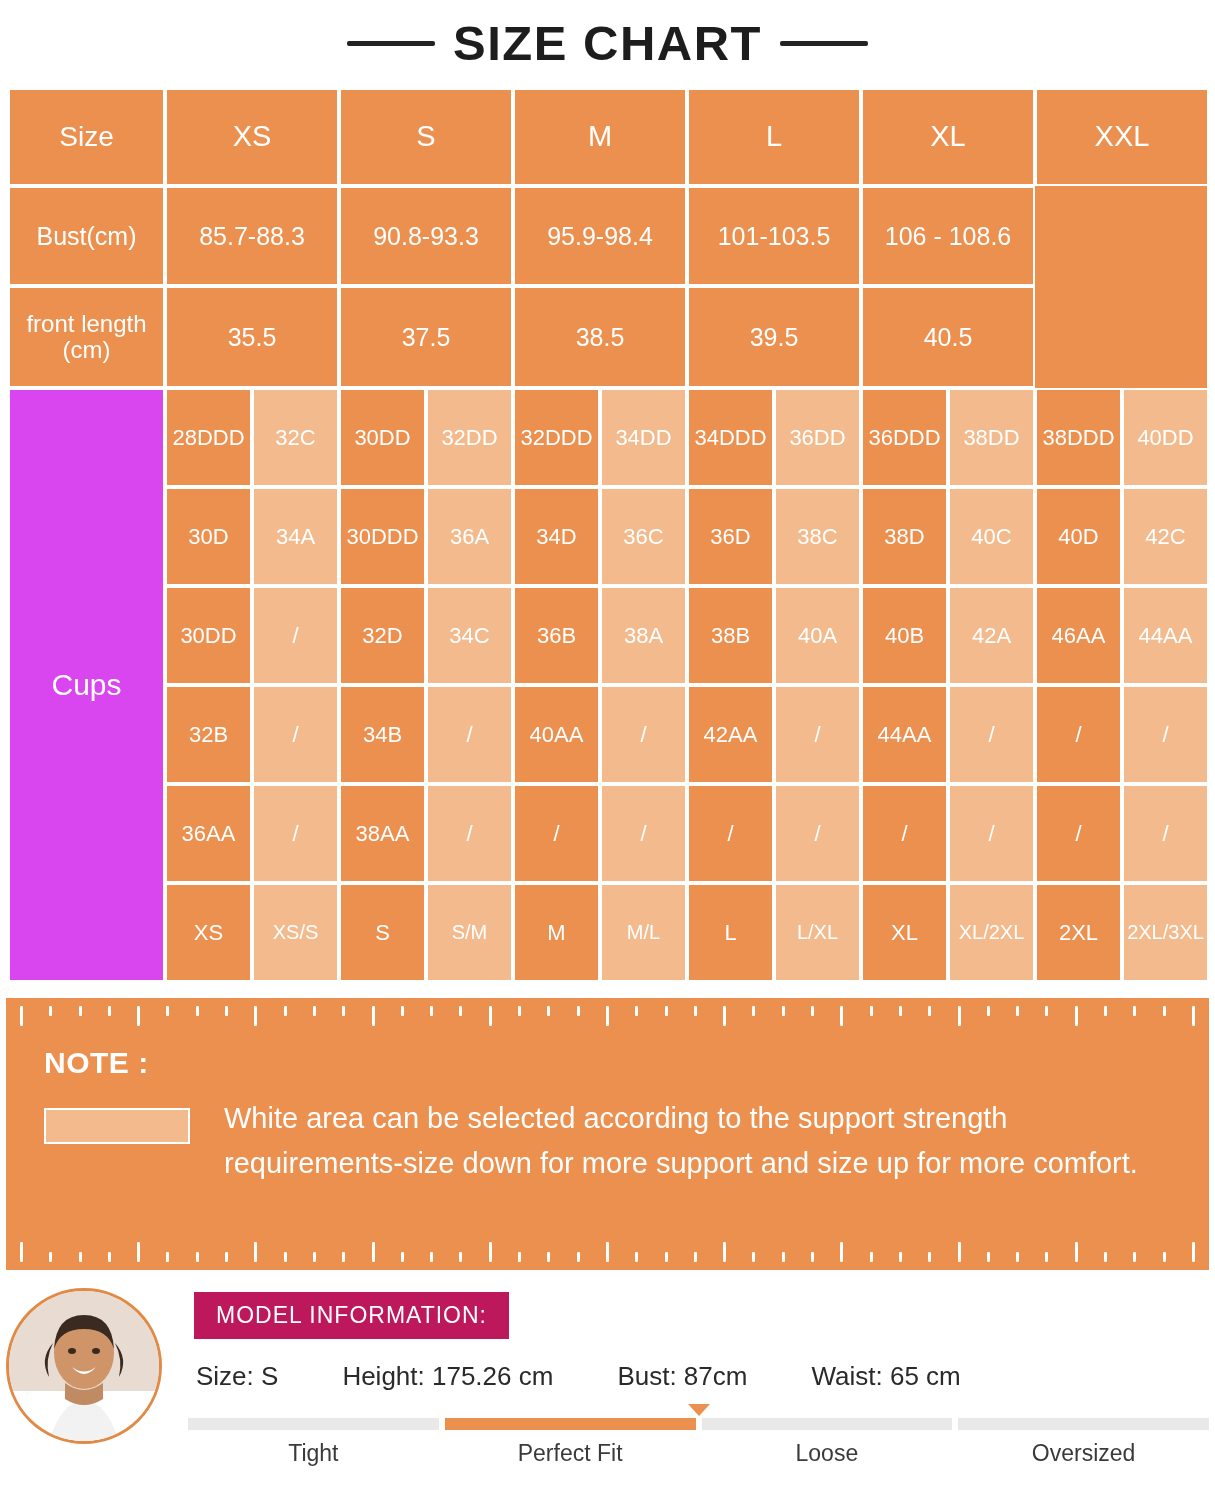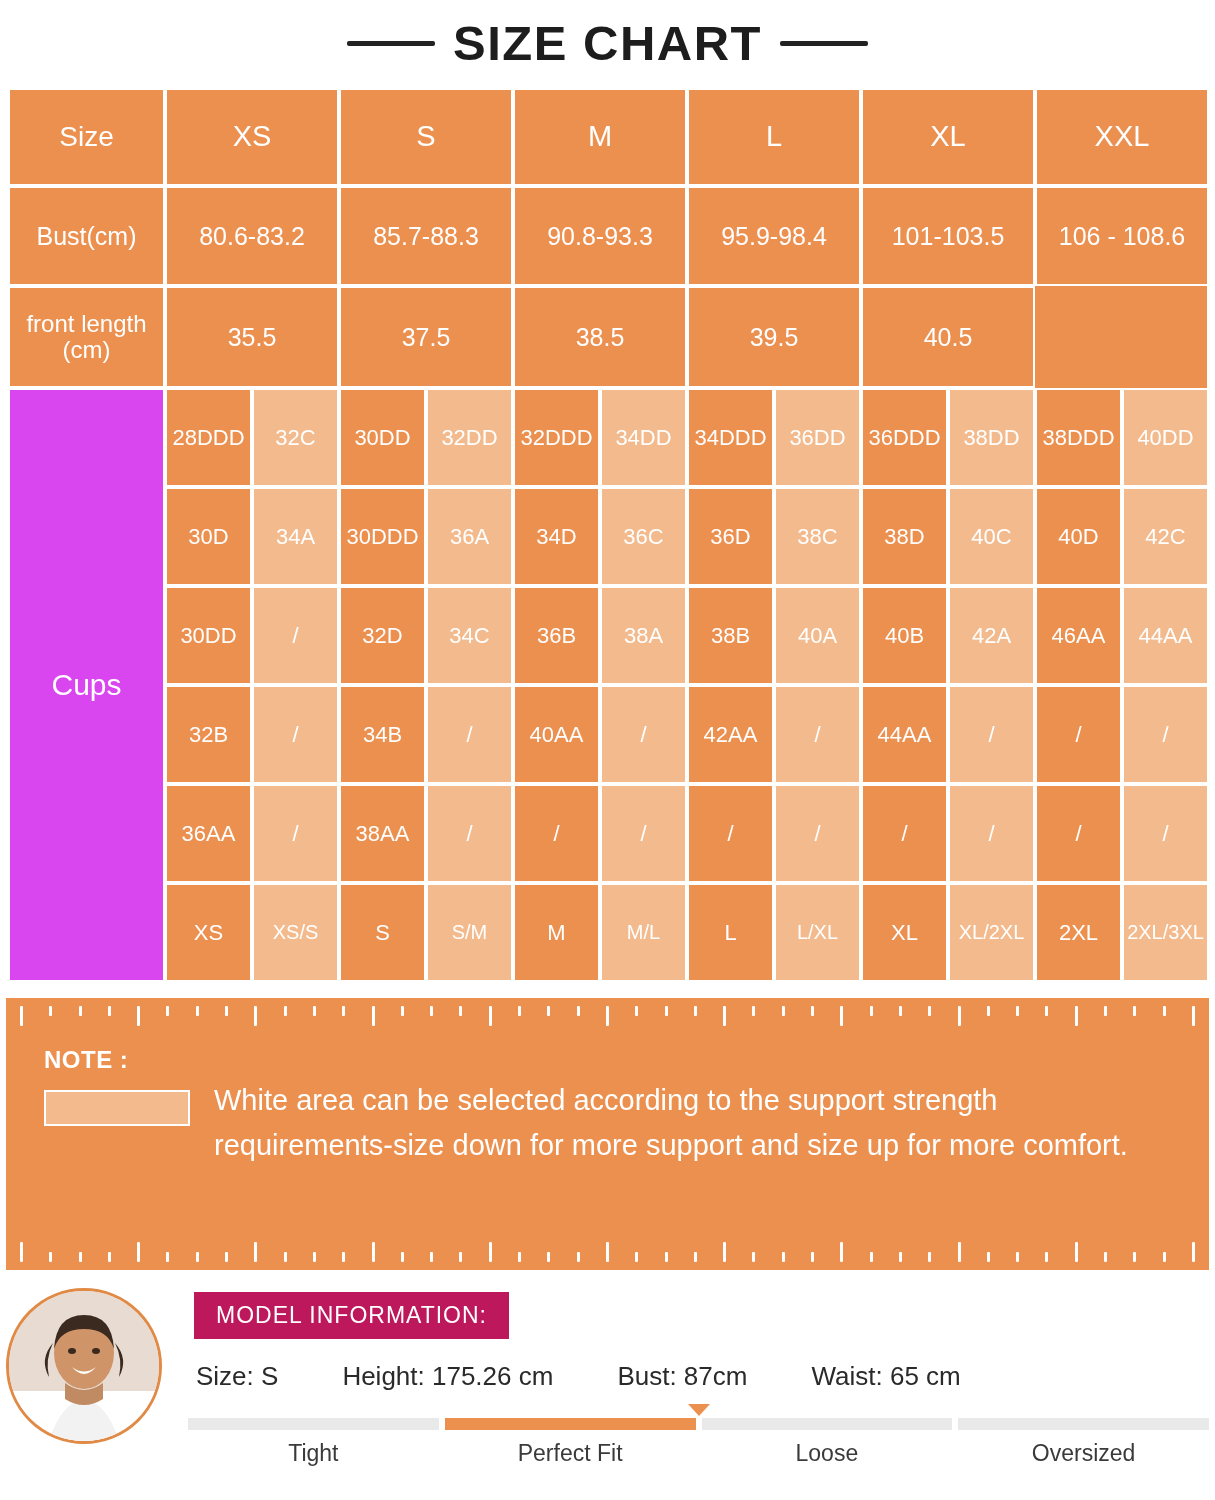--- a/index.html
+++ b/index.html
@@ -104,29 +104,29 @@
   .ticks.top { top: 8px; align-items: flex-start; }
   .ticks.bottom { bottom: 8px; align-items: flex-end; }
   .tick {
     width: 3px;
     background: #ffffff;
     height: 10px;
     border-radius: 1px;
   }
   .tick.long { height: 20px; }
   .note-title {
-    font-size: 24px;
+    font-size: 30px;
     font-weight: bold;
     letter-spacing: 0.5px;
-    margin: 22px 0 4px 8px;
+    margin: 22px 0 16px 8px;
   }
   .note-body {
     display: flex;
     align-items: flex-start;
-    gap: 24px;
+    gap: 34px;
   }
   .swatch {
     width: 146px; height: 36px;
     flex: 0 0 146px;
     background: #f3bb8d;
     border: 2px solid #ffffff;
     margin-top: 12px;
     margin-left: 8px;
   }
   .note-text {
@@ -214,21 +214,20 @@
       <div class="cell c-head size-col head-letter">XS</div>
       <div class="cell c-head size-col head-letter">S</div>
       <div class="cell c-head size-col head-letter">M</div>
       <div class="cell c-head size-col head-letter">L</div>
       <div class="cell c-head size-col head-letter">XL</div>
       <div class="cell c-head size-col head-letter">XXL</div>
     </div>
 
     <div class="trow row-bust">
       <div class="cell c-head label-col label-small">Bust(cm)</div>
-      <div class="cell c-dark size-col">80.6-83.2</div>
       <div class="cell c-dark size-col">85.7-88.3</div>
       <div class="cell c-dark size-col">90.8-93.3</div>
       <div class="cell c-dark size-col">95.9-98.4</div>
       <div class="cell c-dark size-col">101-103.5</div>
       <div class="cell c-dark size-col">106 - 108.6</div>
     </div>
 
     <div class="trow row-front">
       <div class="cell c-head label-col label-two">
         <div>

